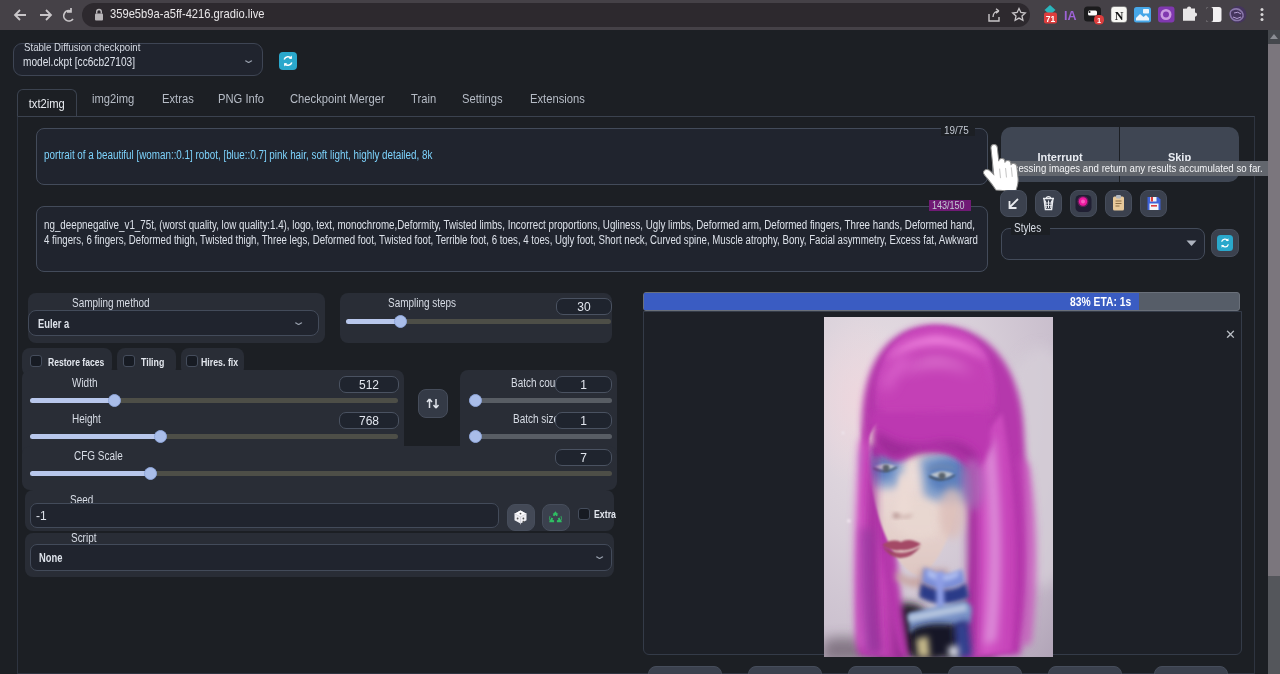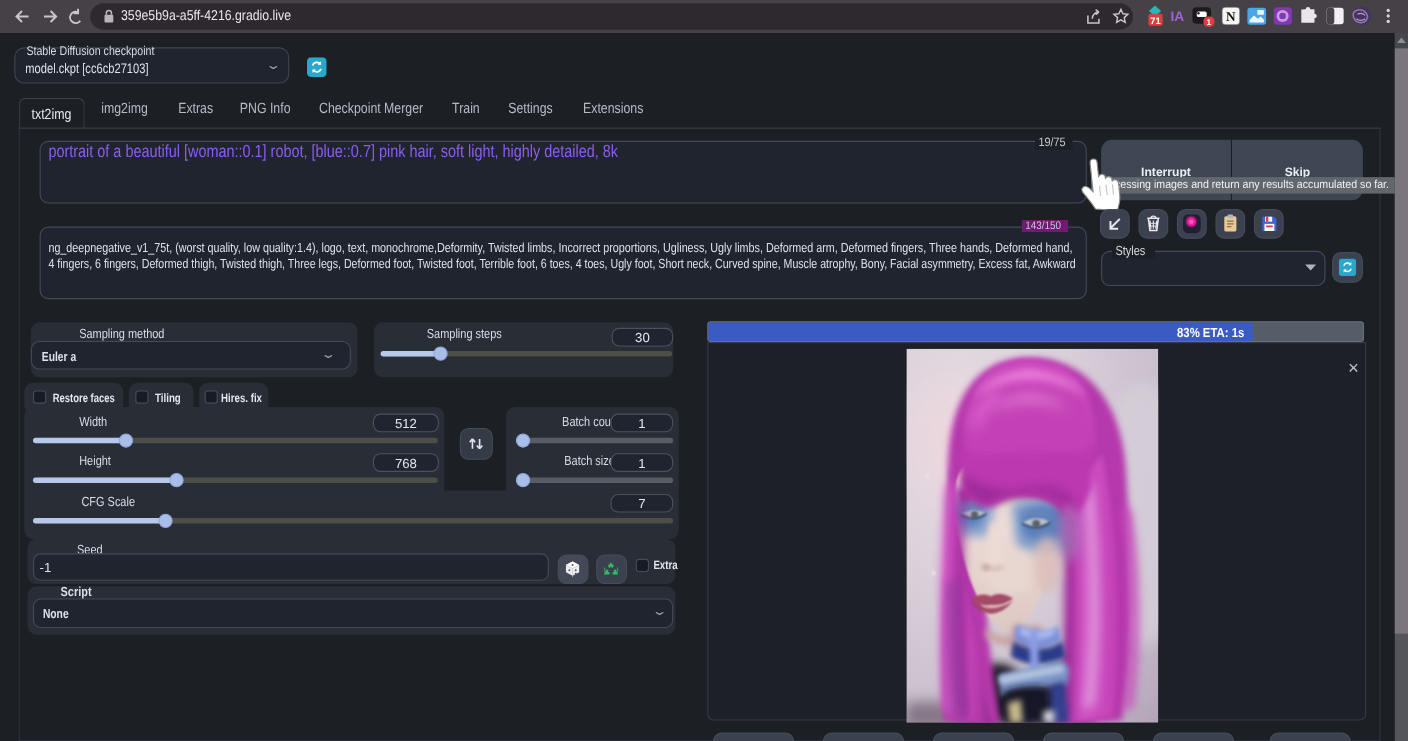--- a/index.html
+++ b/index.html
@@ -121,21 +121,21 @@
   <div class="tab" style="left:162px"><span class="sx" style="transform:scaleX(0.83);">Extras</span></div>
   <div class="tab" style="left:218px"><span class="sx" style="transform:scaleX(0.83);">PNG Info</span></div>
   <div class="tab" style="left:290px"><span class="sx" style="transform:scaleX(0.83);">Checkpoint Merger</span></div>
   <div class="tab" style="left:411px"><span class="sx" style="transform:scaleX(0.83);">Train</span></div>
   <div class="tab" style="left:462px"><span class="sx" style="transform:scaleX(0.83);">Settings</span></div>
   <div class="tab" style="left:530px"><span class="sx" style="transform:scaleX(0.83);">Extensions</span></div>
 
   <div id="outer"></div>
 
   <div class="inputbox" style="left:36px;top:128px;width:952px;height:57px;"></div>
-  <div style="position:absolute;left:44px;top:130px;color:#8b5cf6;font-size:16px;white-space:nowrap;"><span class="sx" style="transform:scaleX(0.82);">portrait of a beautiful [woman::0.1] robot, [blue::0.7] pink hair, soft light, highly detailed, 8k</span></div>
+  <div style="position:absolute;left:44px;top:148px;color:#7dd3fc;font-size:12px;white-space:nowrap;"><span class="sx" style="transform:scaleX(0.82);">portrait of a beautiful [woman::0.1] robot, [blue::0.7] pink hair, soft light, highly detailed, 8k</span></div>
   <div style="position:absolute;left:941px;top:124px;color:#c3c9d3;font-size:11px;background:#1c1f24;padding:0 3px;"><span class="sx" style="transform:scaleX(0.9);">19/75</span></div>
 
   <div class="inputbox" style="left:36px;top:206px;width:952px;height:66px;"></div>
   <div style="position:absolute;left:44px;top:218px;color:#dce1e9;font-size:12px;line-height:15.3px;">
     <div style="white-space:nowrap;"><span class="sx" style="transform:scaleX(0.815);">ng_deepnegative_v1_75t, (worst quality, low quality:1.4), logo, text, monochrome,Deformity, Twisted limbs, Incorrect proportions, Ugliness, Ugly limbs, Deformed arm, Deformed fingers, Three hands, Deformed hand,</span></div>
     <div style="white-space:nowrap;"><span class="sx" style="transform:scaleX(0.805);">4 fingers, 6 fingers, Deformed thigh, Twisted thigh, Three legs, Deformed foot, Twisted foot, Terrible foot, 6 toes, 4 toes, Ugly foot, Short neck, Curved spine, Muscle atrophy, Bony, Facial asymmetry, Excess fat, Awkward</span></div>
   </div>
   <div style="position:absolute;left:929px;top:200px;color:#c3c9d3;font-size:10px;background:#701a75;padding:0 3px;"><span class="sx" style="transform:scaleX(0.9);">143/150</span></div>
 
   <div style="position:absolute;left:1001px;top:127px;width:118px;height:55px;background:#3f4653;border-radius:10px 0 0 10px;color:#e9ecf2;font-size:11px;font-weight:bold;text-align:center;line-height:60px;">Interrupt</div>
@@ -272,21 +272,21 @@
   <svg class="abs" style="left:546px;top:508px" width="19" height="19" viewBox="0 0 19 19">
     <path d="M9.5 3.2 l2.4 4.1 -1.7 1 -.9 -1.5 -.9 1.5 -1.7 -1 z" fill="#2fbf63"></path>
     <path d="M3.2 13.8 l2.3 -4.2 1.7 1 -.8 1.5 1.7 .1 0 2 -4.8 0 z" fill="#2fbf63"></path>
     <path d="M15.8 13.8 l-2.4 -4.2 -1.7 1 .9 1.5 -1.7 .1 0 2 4.8 0 z" fill="#2fbf63"></path>
     <path d="M6.9 6.1 a4.5 4.5 0 0 1 5.2 0 M4.5 12.9 a4.5 4.5 0 0 1 -.4 -5 M14.5 12.9 a4.5 4.5 0 0 0 .4 -5" stroke="#2fbf63" stroke-width="1.1" fill="none" opacity="0.65"></path>
   </svg>
   <div class="cbox" style="left:578px;top:508px;"></div>
   <div class="cblabel" style="left:594px;top:508px;"><span class="sx" style="transform:scaleX(0.80);">Extra</span></div>
 
   <div class="panel" style="left:25px;top:533px;width:589px;height:44px;"></div>
-  <div class="blocklabel" style="left:23px;top:531px;font-weight:bold;"><span class="sx" style="transform:scaleX(0.83);">Script</span></div>
+  <div class="blocklabel" style="left:39px;top:531px;"><span class="sx" style="transform:scaleX(0.83);">Script</span></div>
   <div class="inputbox" style="left:30px;top:544px;width:582px;height:27px;border-radius:7px;"></div>
   <div class="seltext" style="position:absolute;left:39px;top:551px;"><span class="sx" style="transform:scaleX(0.78);">None</span></div>
   <div class="chev" style="left:595px;top:549px;">⌄</div>
 
   <div style="position:absolute;left:643px;top:292px;width:597px;height:19px;background:#565d68;border:1px solid #6a707a;border-radius:3px;"></div>
   <div style="position:absolute;left:644px;top:293px;width:495px;height:17px;background:#3a5cc2;"></div>
   <div style="position:absolute;left:1070px;top:295px;color:#fff;font-size:12px;font-weight:bold;"><span class="sx" style="transform:scaleX(0.86);">83% ETA: 1s</span></div>
 
   <div style="position:absolute;left:643px;top:311px;width:599px;height:344px;background:#1d2027;border:1px solid #343b48;border-radius:0 0 6px 6px;"></div>
 

